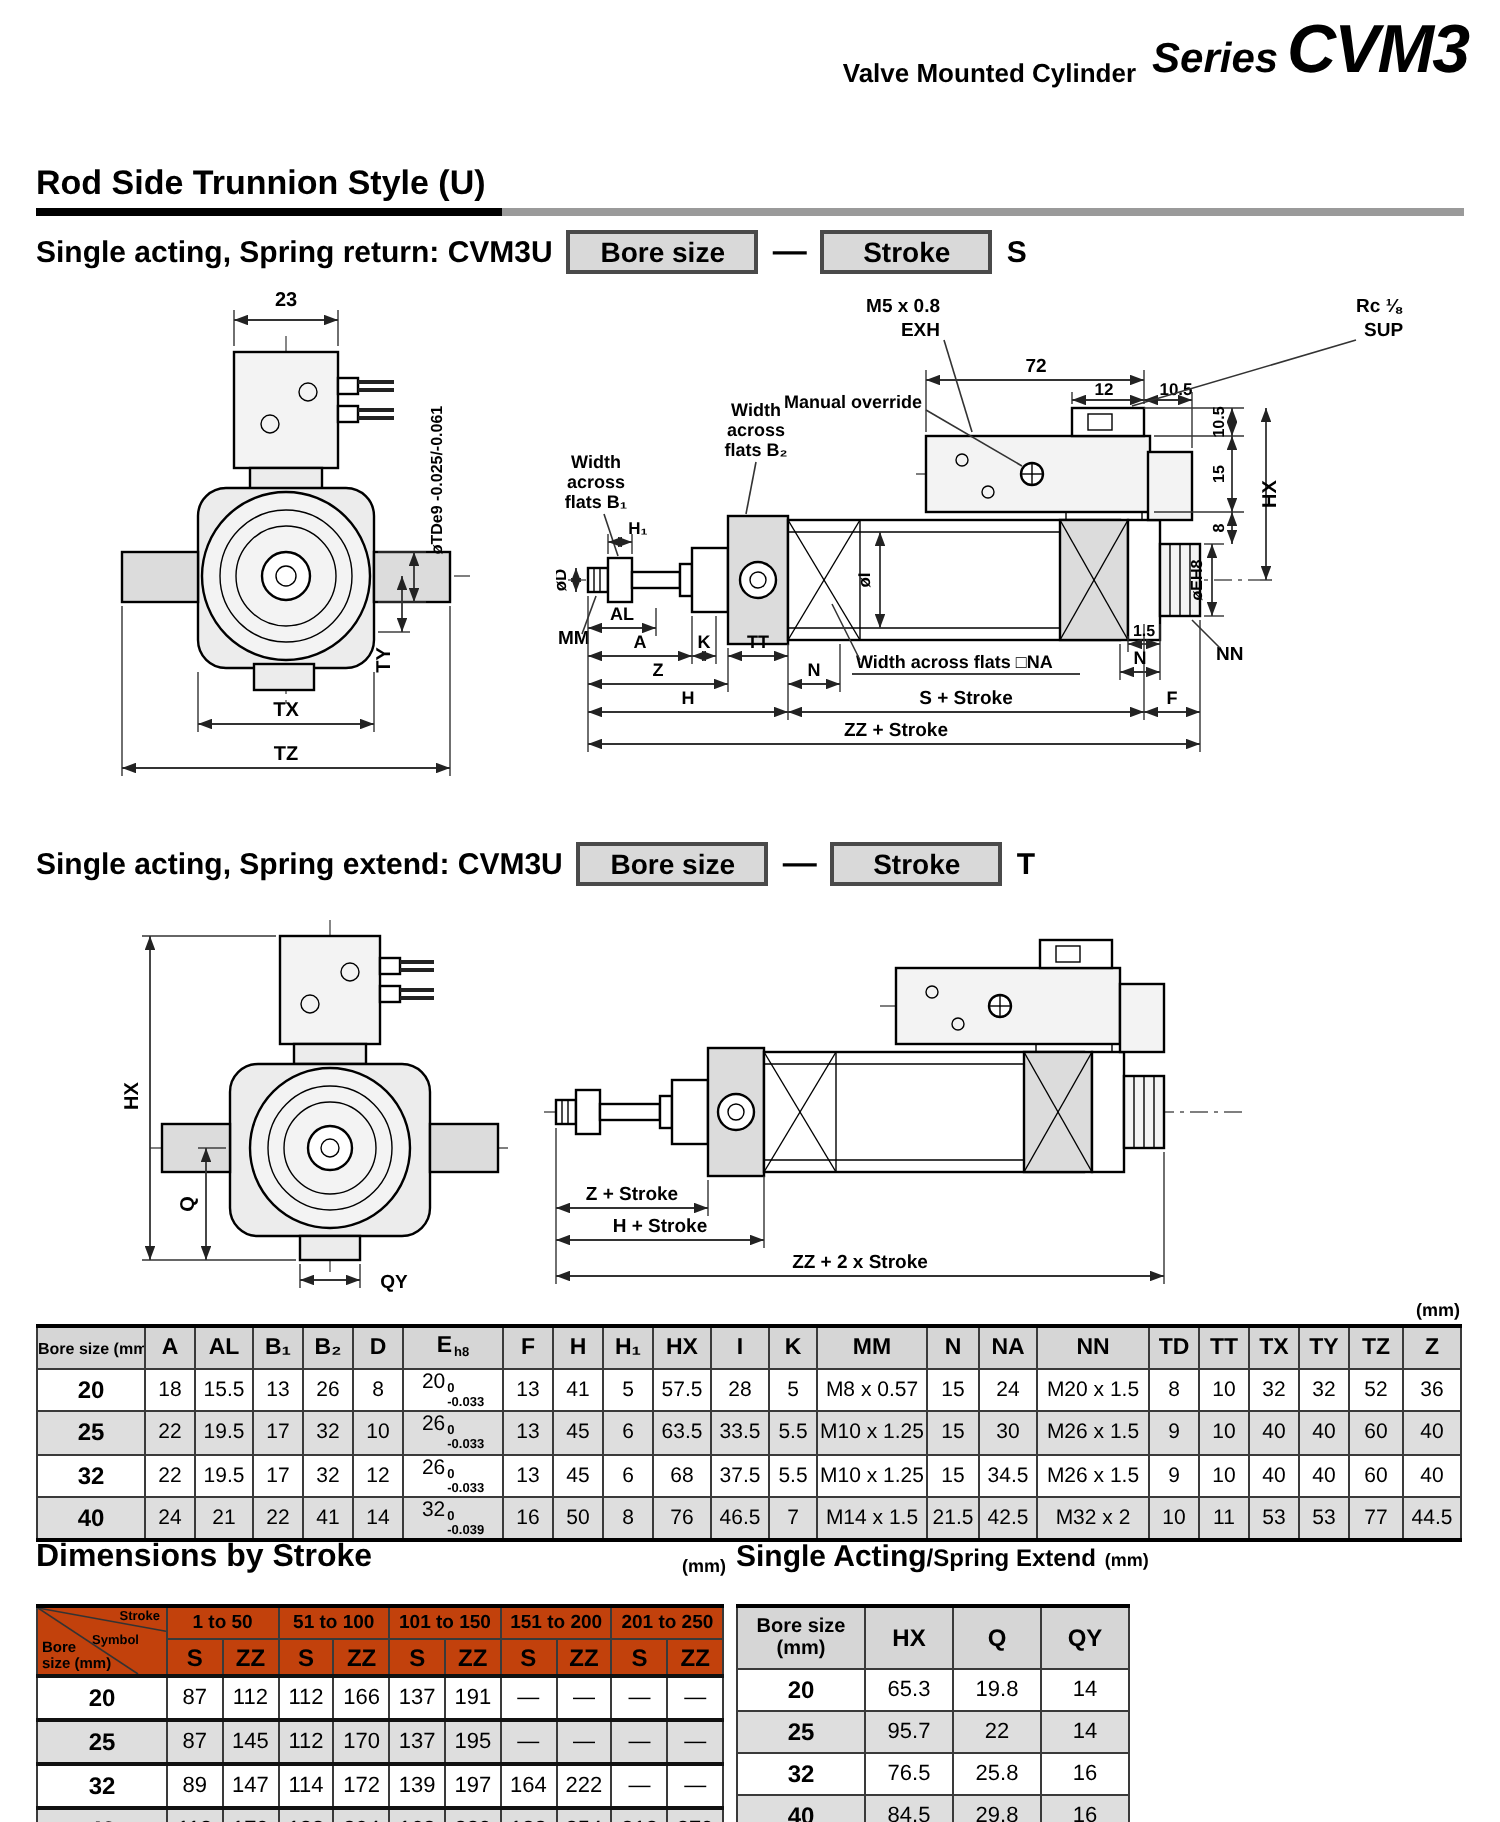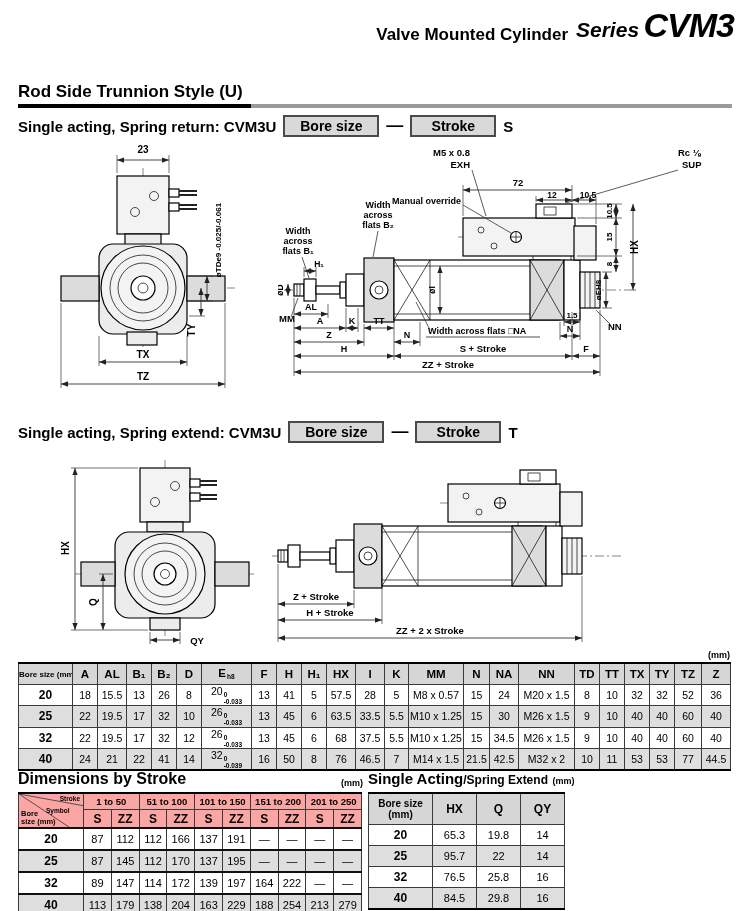--- a/index.html
+++ b/index.html
@@ -1,21 +1,21 @@
 <!DOCTYPE html>
 <html><head>
 <meta charset="utf-8">
 <style>
   html,body{margin:0;padding:0;background:#fff}
   body{width:750px;height:911px;position:relative;font-family:"Liberation Sans",sans-serif;color:#000;overflow:hidden}
   svg{font-family:"Liberation Sans",sans-serif}
 
   
   .hdr{position:absolute;top:6px;right:16px;display:flex;align-items:flex-end;gap:8px}
-  .hdr-lines{text-align:right;font-weight:bold;font-size:17px;line-height:1.2}
+  .hdr-lines{text-align:right;font-weight:bold;font-size:13px;line-height:1.2}
   .series{font-style:italic;font-weight:bold;white-space:nowrap}
   .series .w{font-size:21px}
   .series .n{font-size:34px;letter-spacing:-1px}
 
   
   .sec{position:absolute;left:18px;top:82px;font-size:17px;font-weight:bold}
   .rule{position:absolute;left:18px;top:104px;width:714px;height:4px;
         background:linear-gradient(to right,#000 0 233px,#9a9a9a 233px)}
 
   
@@ -50,25 +50,25 @@
   .dimtbl thead th.first{font-size:8px}
   .dimtbl tr.alt td{background:#dedede}
   .dimtbl td.bore{font-weight:bold;font-size:12px}
   .tol{display:inline-flex;flex-direction:column;font-size:6.5px;line-height:1.1;vertical-align:-2px;margin-left:1px;text-align:left;font-weight:bold}
 
   .main-wrap{position:absolute;left:18px;top:662px;width:714px}
   .main-wrap table{width:712px}
 
   
   .bst{position:absolute;left:18px;top:770px;width:345px}
-  .titlerow{display:flex;justify-content:space-between;align-items:flex-end;margin-bottom:4px}
+  .titlerow{display:flex;justify-content:space-between;align-items:flex-end;margin-bottom:14px}
   .bst-title{font-size:16px;font-weight:bold}
   .bst table{width:344px;border-top:2.5px solid #000;border-bottom:2px solid #000}
   .bst th,.bst td{border:1px solid #3a3a3a;text-align:center;padding:0;white-space:nowrap}
-  .bst thead th{background:#fca5a5;font-weight:bold}
+  .bst thead th{background:#c2410c;font-weight:bold}
   .bst th.range{font-size:9.5px;height:15px}
   .bst th.subcol{font-size:12px;height:17px}
   .bst tbody tr{border-top:2px solid #111}
   .bst tbody th{font-size:12px;font-weight:bold;height:20px;background:#fff}
   .bst tbody td{font-size:11px;height:20px;background:#fff}
   .bst tr.alt th,.bst tr.alt td{background:#dedede}
   th.corner{position:relative;width:64px;padding:0;background:#d6d6d6}
   .corner svg{position:absolute;inset:0;width:100%;height:100%}
   .c-stroke{position:absolute;top:1px;right:3px;font-size:6.5px;font-weight:bold}
   .c-symbol{position:absolute;top:13px;left:27px;font-size:6.5px;font-weight:bold}

